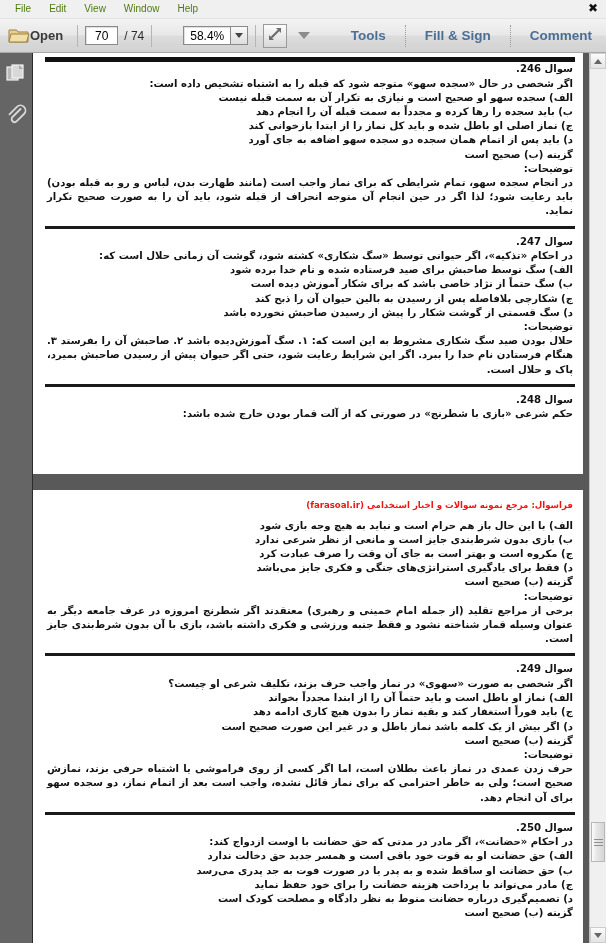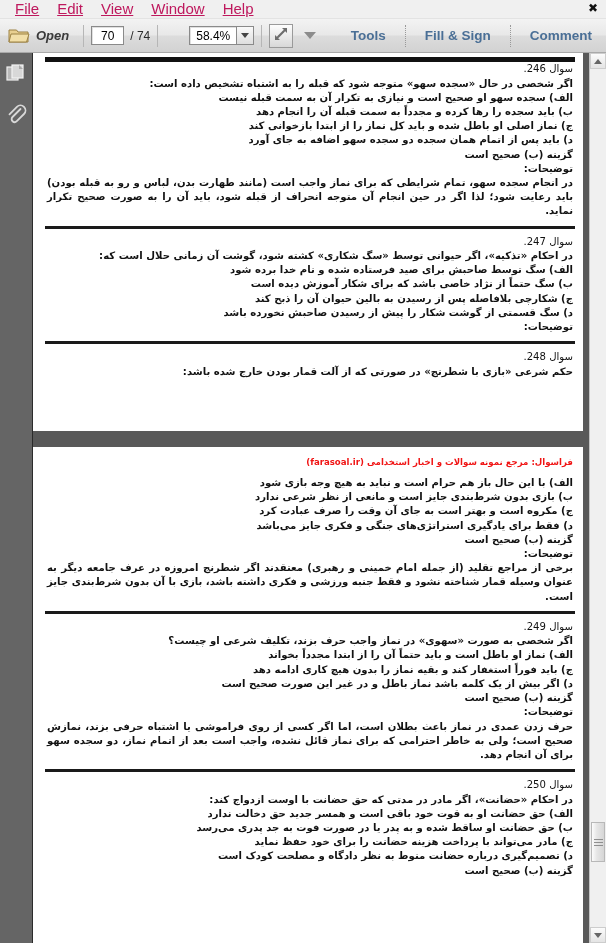--- a/index.html
+++ b/index.html
@@ -32,27 +32,26 @@
     border-bottom: 1px solid #e3e3e3;
     display: flex;
     align-items: center;
     padding-left: 6px;
     position: relative;
     flex: 0 0 auto;
     box-sizing: border-box;
   }
   .menu-item {
     font-family: "Liberation Sans", sans-serif;
-    font-size: 15px;
-    color: #be185d;
+    font-size: 10px;
+    color: #4d7c0f;
     padding: 1px 9px 2px 9px;
     cursor: default;
     line-height: 15px;
     white-space: nowrap;
-    text-decoration: underline;
   }
   .window-close {
     position: absolute;
     right: 6px;
     top: 1px;
     width: 14px;
     height: 14px;
     font-size: 12px;
     line-height: 14px;
     text-align: center;
@@ -82,26 +81,24 @@
   }
   .tb-sep-dot {
     width: 0;
     height: 22px;
     border-left: 1px dotted #999;
     margin: 0 9px;
   }
   .open-btn {
     display: flex;
     align-items: center;
-    gap: 6px;
     padding: 2px 6px 2px 3px;
     cursor: default;
     border: 1px solid transparent;
     border-radius: 2px;
-    font-style: italic;
   }
   .open-label {
     font-family: "Liberation Sans", sans-serif;
     font-size: 13px;
     font-weight: bold;
     color: #3a3a3a;
   }
   .folder-icon { width: 22px; height: 17px; display:block; }
   .pagebox {
     width: 33px;
@@ -262,21 +259,21 @@
     color: #121212;
     font-weight: bold;
     padding: 0 10px 0 14px;
     letter-spacing: 0;
   }
   .qnum {
     direction: rtl;
     text-align: right;
     font-family: "DejaVu Sans", "Liberation Sans", sans-serif;
     font-size: 10.1px;
-    font-weight: normal;
+    font-weight: bold;
     color: #111;
     line-height: 14.5px;
     padding: 0 10px 0 14px;
   }
   .para {
     direction: rtl;
     text-align: justify;
     text-align-last: right;
   }
   .watermark {
@@ -461,20 +458,21 @@
 
           <div class="rule"></div>
 
           <div class="qnum">سوال 247.</div>
           <div class="rtl">در احکام «تذکیه»، اگر حیوانی توسط «سگ شکاری» کشته شود، گوشت آن زمانی حلال است که:</div>
           <div class="rtl">الف) سگ توسط صاحبش برای صید فرستاده شده و نام خدا برده شود</div>
           <div class="rtl">ب) سگ حتماً از نژاد خاصی باشد که برای شکار آموزش دیده است</div>
           <div class="rtl">ج) شکارچی بلافاصله پس از رسیدن به بالین حیوان آن را ذبح کند</div>
           <div class="rtl">د) سگ قسمتی از گوشت شکار را پیش از رسیدن صاحبش نخورده باشد</div>
           <div class="rtl">توضیحات:</div>
+          <div class="rtl para">حلال بودن صید سگ شکاری مشروط به این است که: ۱. سگ آموزش‌دیده باشد ۲. صاحبش آن را بفرستد ۳. هنگام فرستادن نام خدا را ببرد. اگر این شرایط رعایت شود، حتی اگر حیوان پیش از رسیدن صاحبش بمیرد، پاک و حلال است.</div>
 
           <div class="rule"></div>
 
           <div class="qnum">سوال 248.</div>
           <div class="rtl">حکم شرعی «بازی با شطرنج» در صورتی که از آلت قمار بودن خارج شده باشد:</div>
 
           <div class="blankspace"></div>
         </div>
 
         <div class="page-gap"></div>

